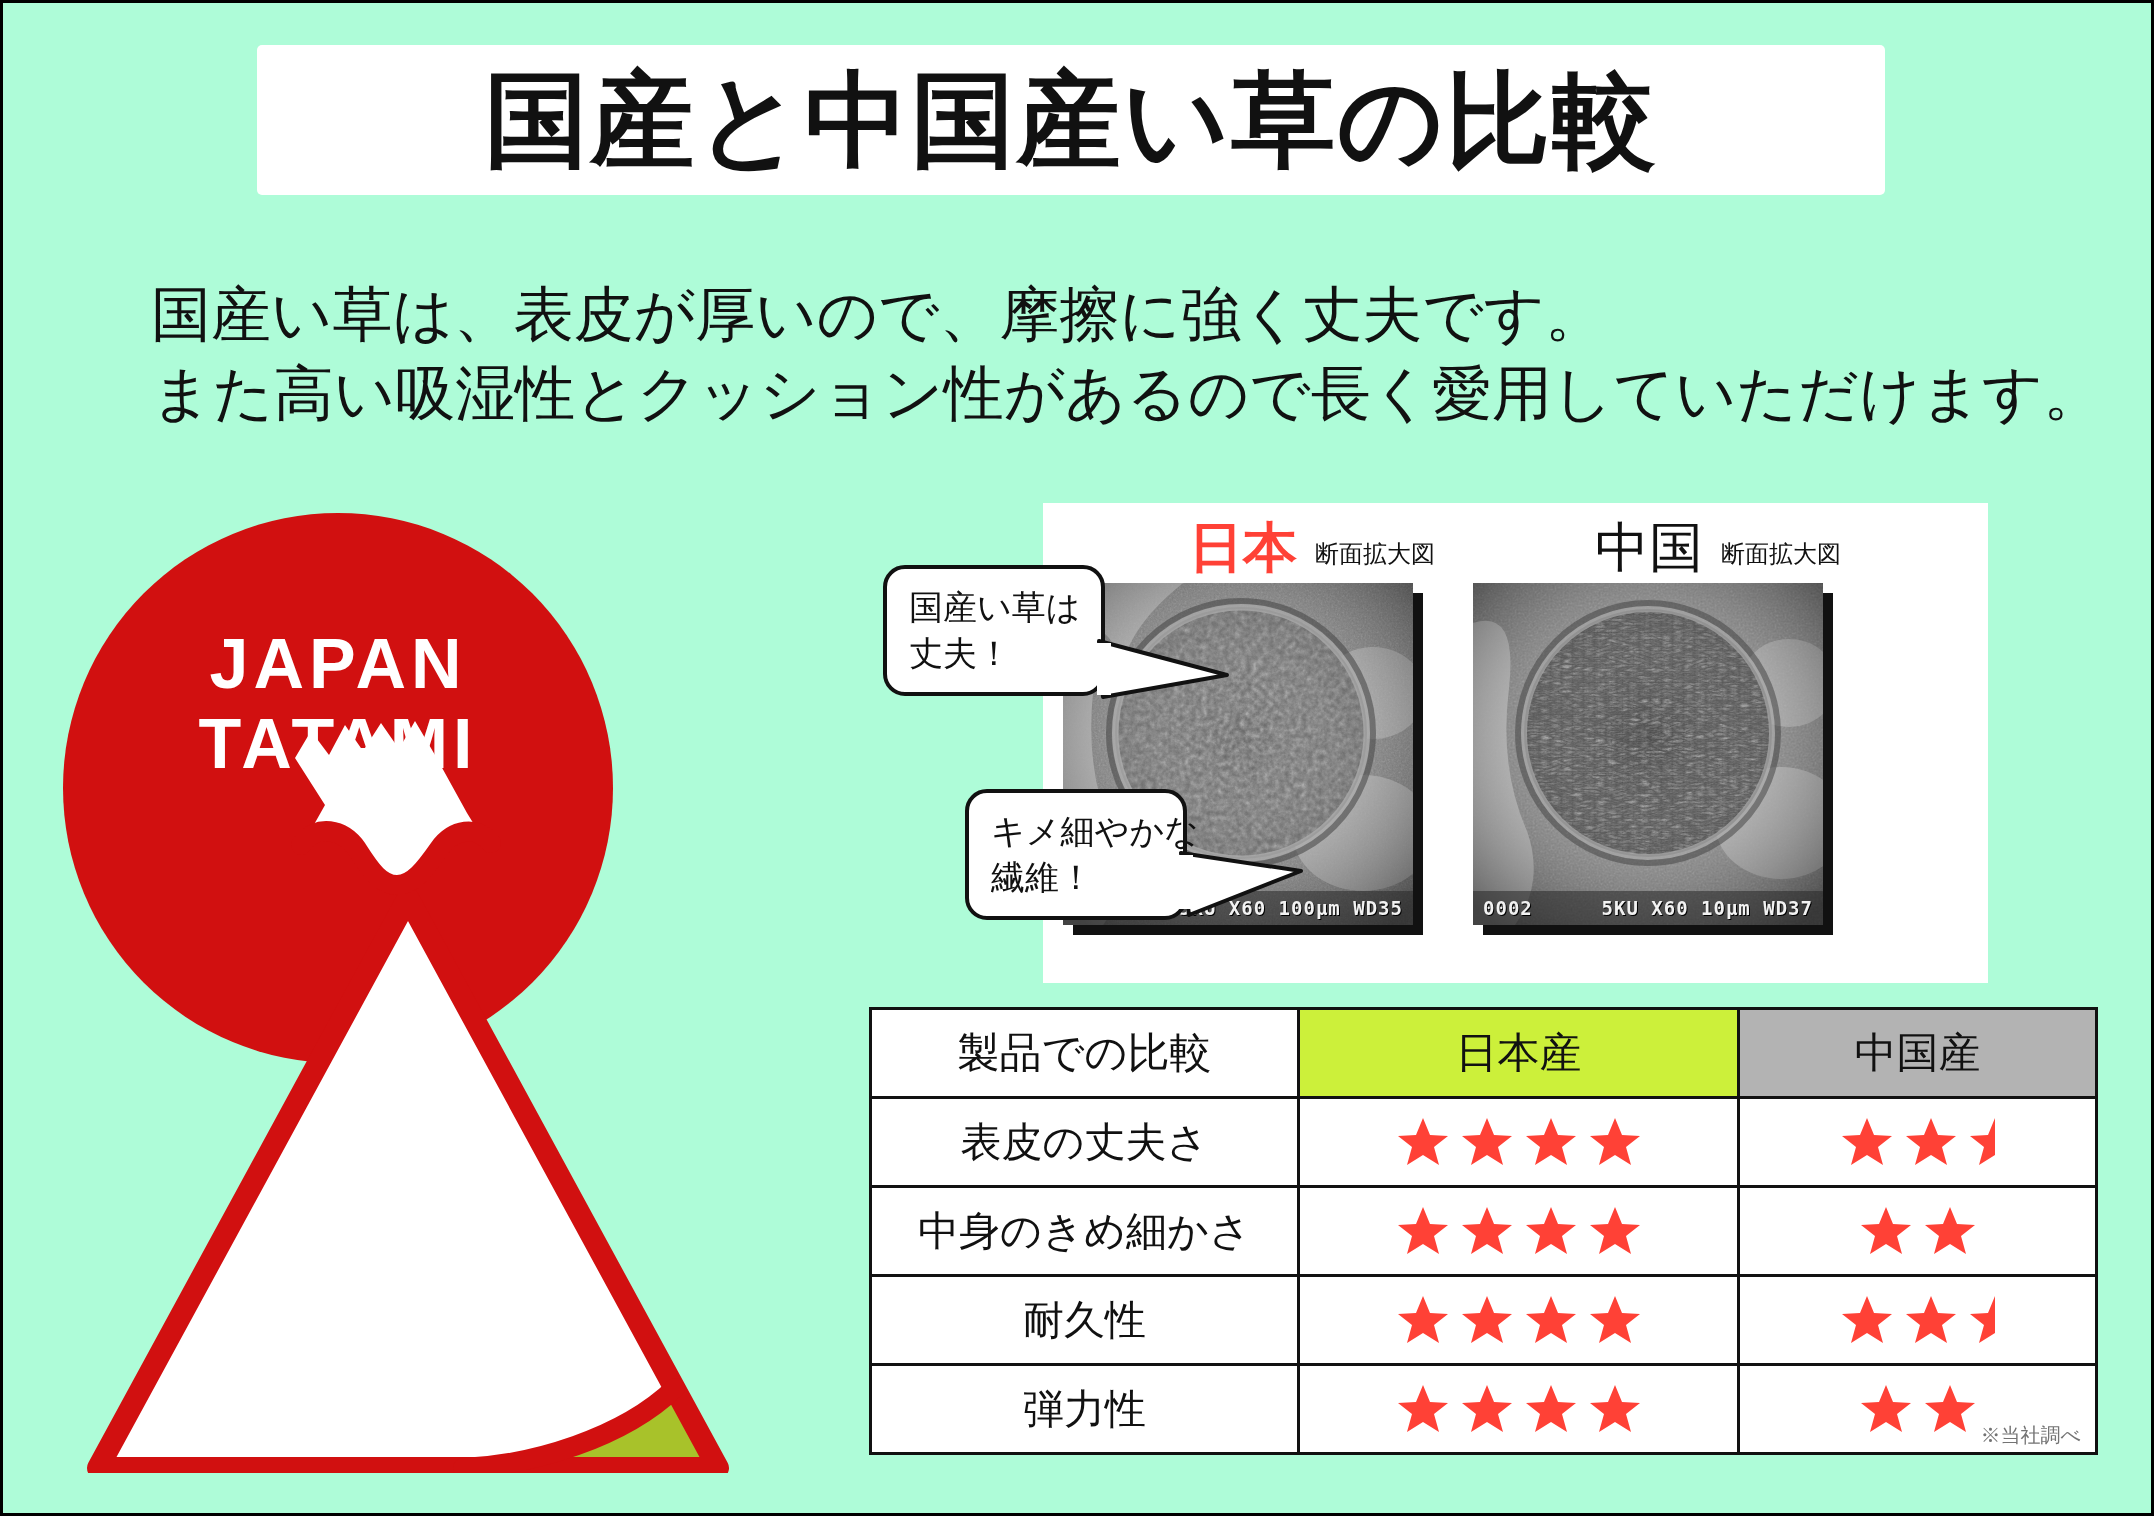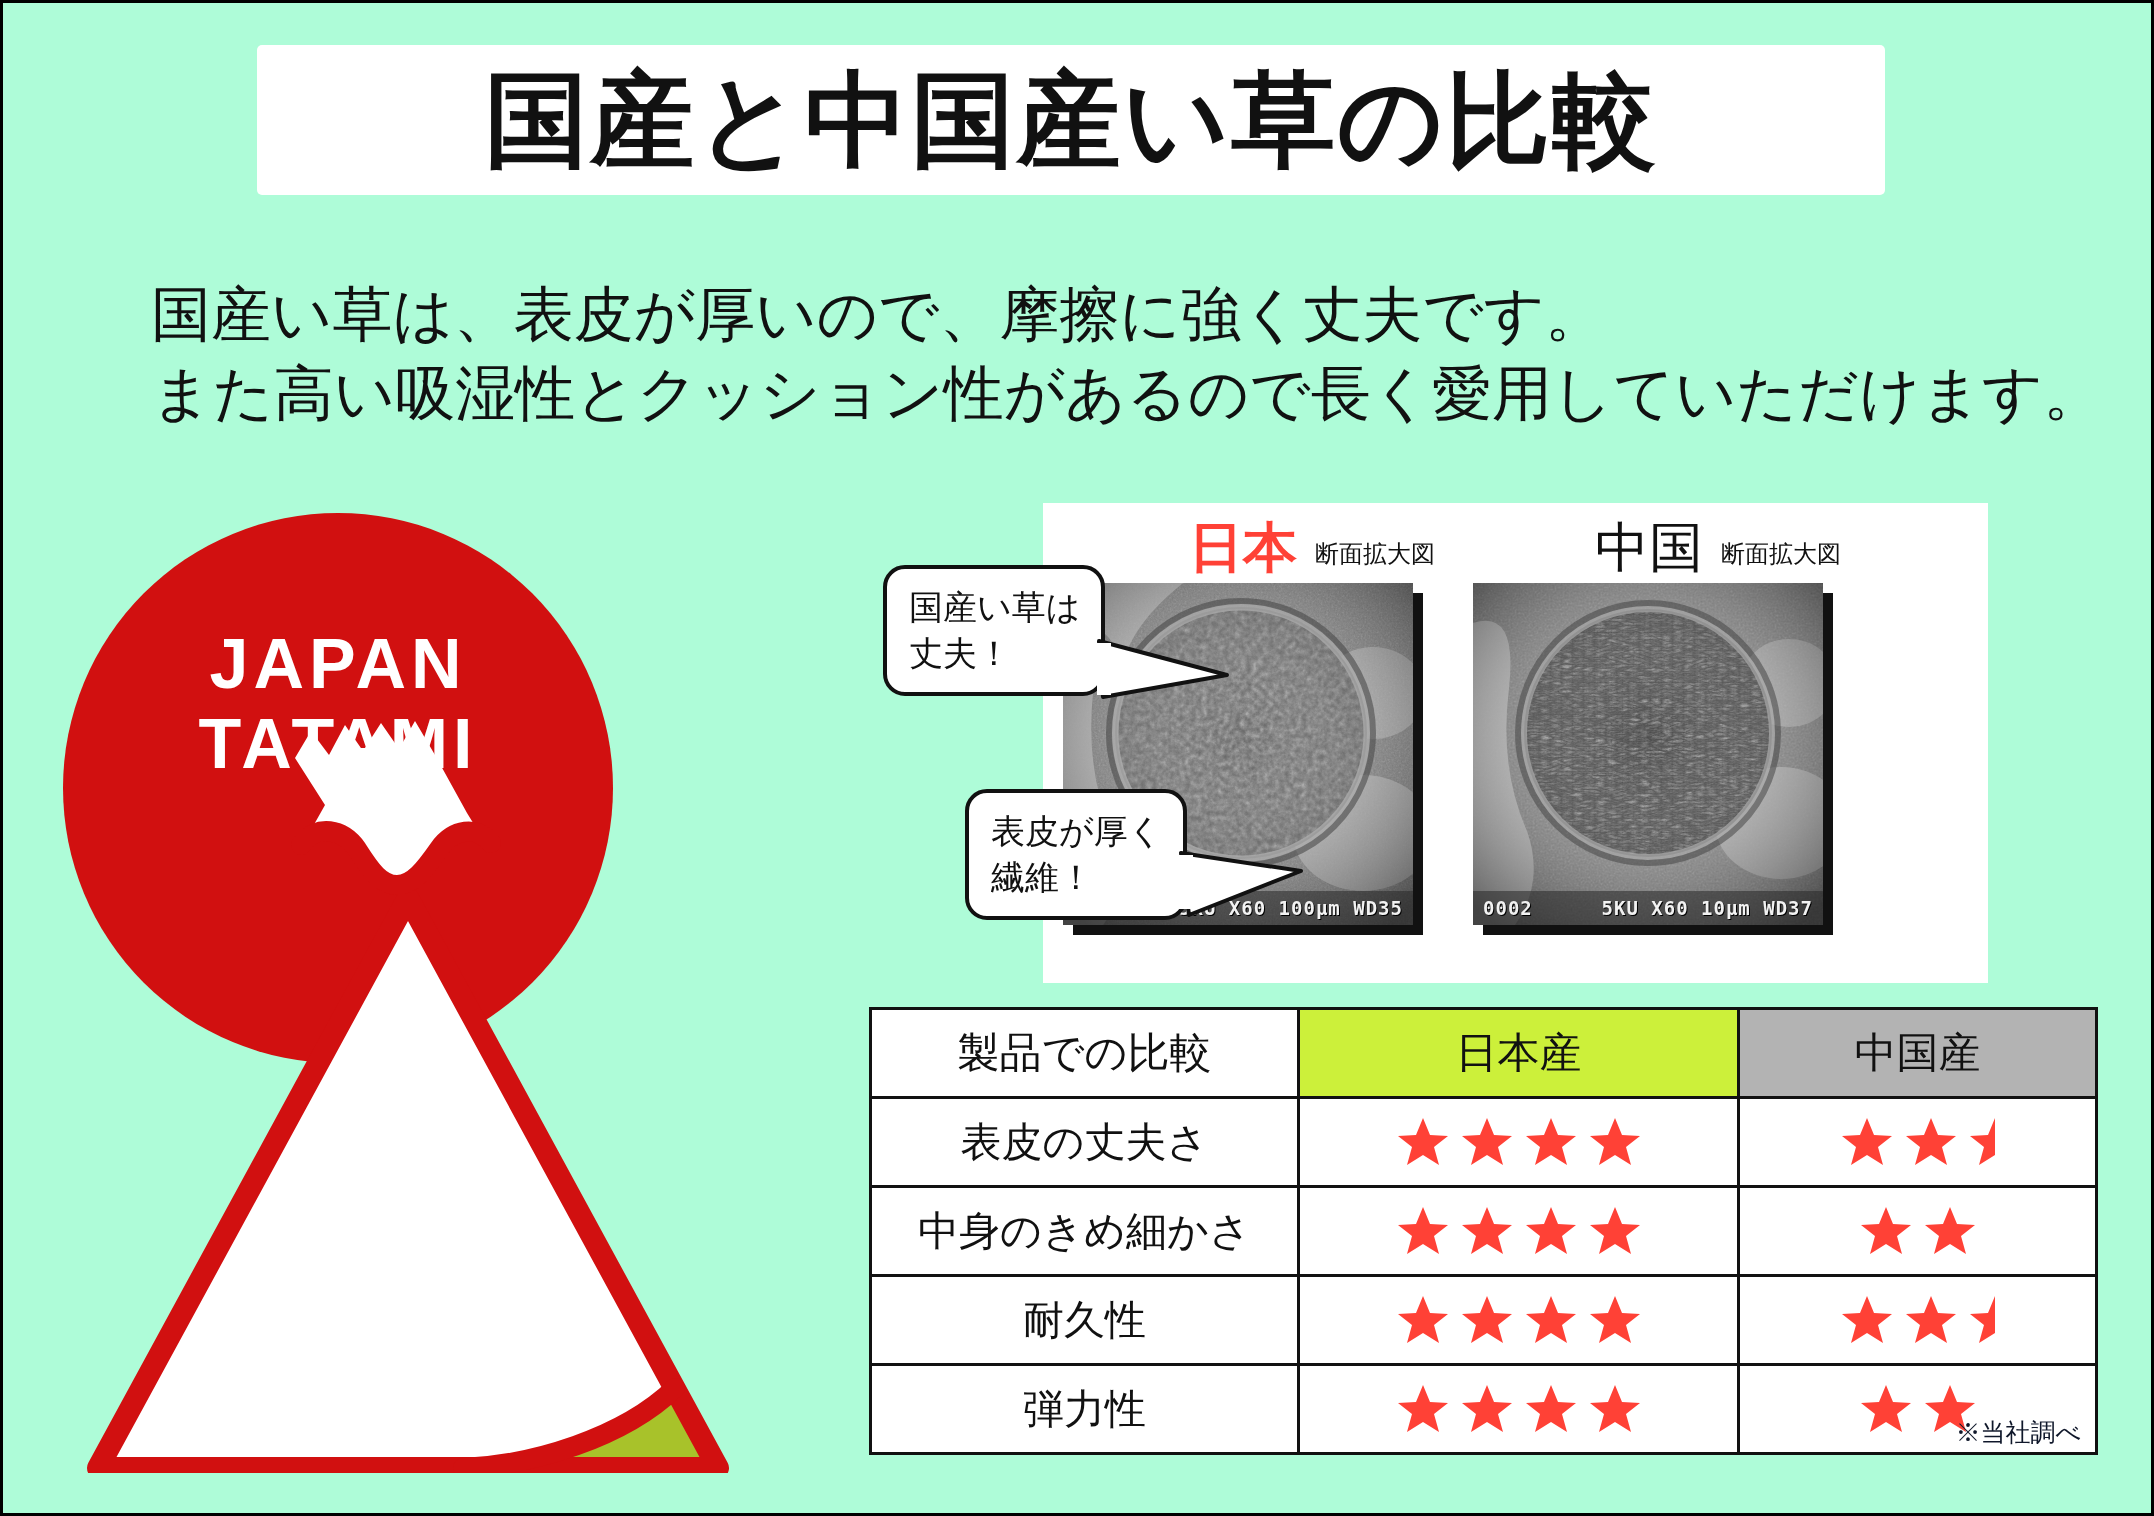--- a/index.html
+++ b/index.html
@@ -228,22 +228,22 @@
   .star-wrap { position: relative; width: 54px; height: 54px; }
   .star-wrap svg { display: block; width: 54px; height: 54px; }
   .star-wrap.half { width: 27px; overflow: hidden; }
   .star-wrap.half svg { width: 54px; }
 
   .table-note {
     position: absolute;
     right: 14px;
     bottom: 6px;
     font-family: Liberation Mono, monospace;
-    font-size: 25px;
-    color: #0f172a;
+    font-size: 20px;
+    color: #737373;
     white-space: nowrap;
   }
   .table-wrap { position: absolute; left: 0; top: 0; }
 </style>
 </head>
 <body>
 
 <div id="poster">
 
   <div class="title-plaque">
@@ -377,21 +377,21 @@
     <div class="bubble-text">丈夫！</div>
   </div>
   <div class="bubble-tail" style="left:1094px; top:636px;">
     <svg width="140" height="70" viewBox="0 0 140 70" xmlns="http://www.w3.org/2000/svg">
       <path d="M 2 2 L 130 36 L 6 58 Z" fill="#ffffff" stroke="#111111" stroke-width="4" stroke-linejoin="round"></path>
       <rect x="0" y="4" width="14" height="52" fill="#ffffff"></rect>
     </svg>
   </div>
 
   <div class="bubble" id="bubble-fiber">
-    <div class="bubble-text">表皮が厚く</div>
+    <div class="bubble-text">キメ細やかな</div>
     <div class="bubble-text">繊維！</div>
   </div>
   <div class="bubble-tail" style="left:1176px; top:846px;">
     <svg width="130" height="72" viewBox="0 0 130 72" xmlns="http://www.w3.org/2000/svg">
       <path d="M 2 4 L 122 22 L 10 66 Z" fill="#ffffff" stroke="#111111" stroke-width="4" stroke-linejoin="round"></path>
       <rect x="0" y="6" width="14" height="54" fill="#ffffff"></rect>
     </svg>
   </div>
 
   <div class="table-wrap" style="left:866px; top:1004px; width:1226px;">

